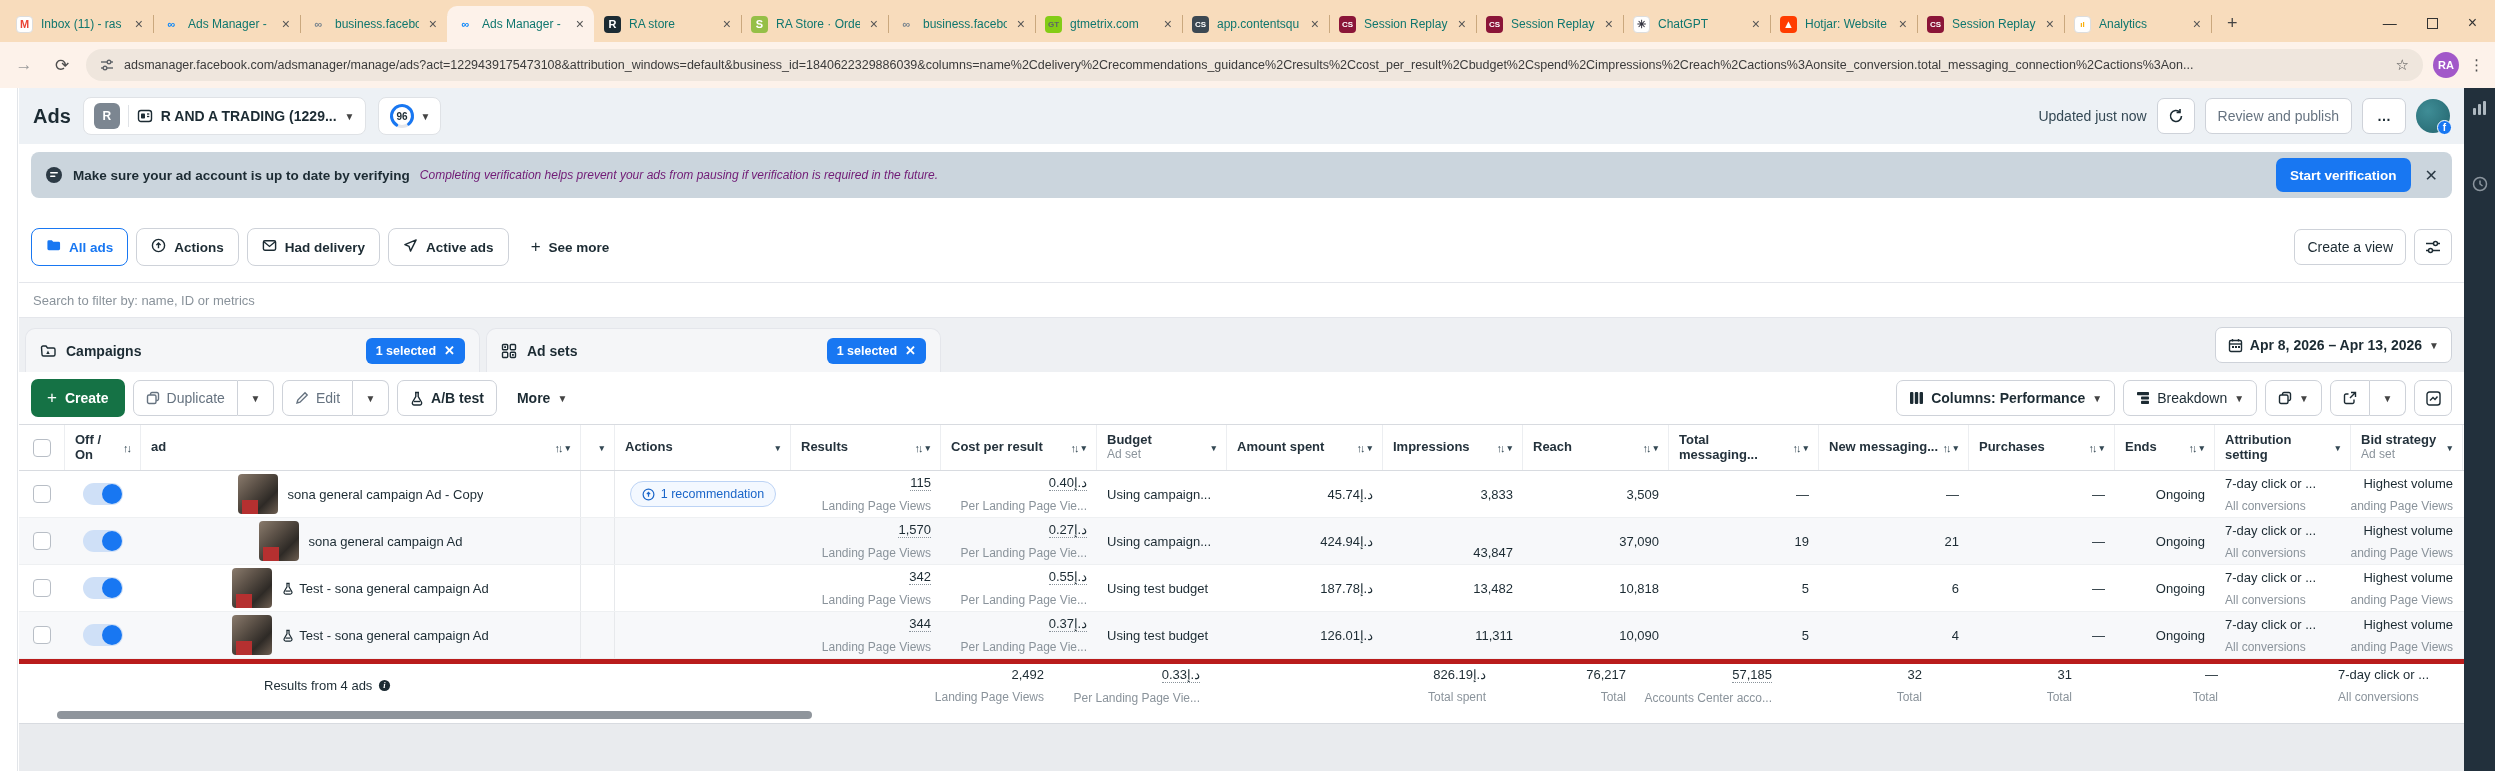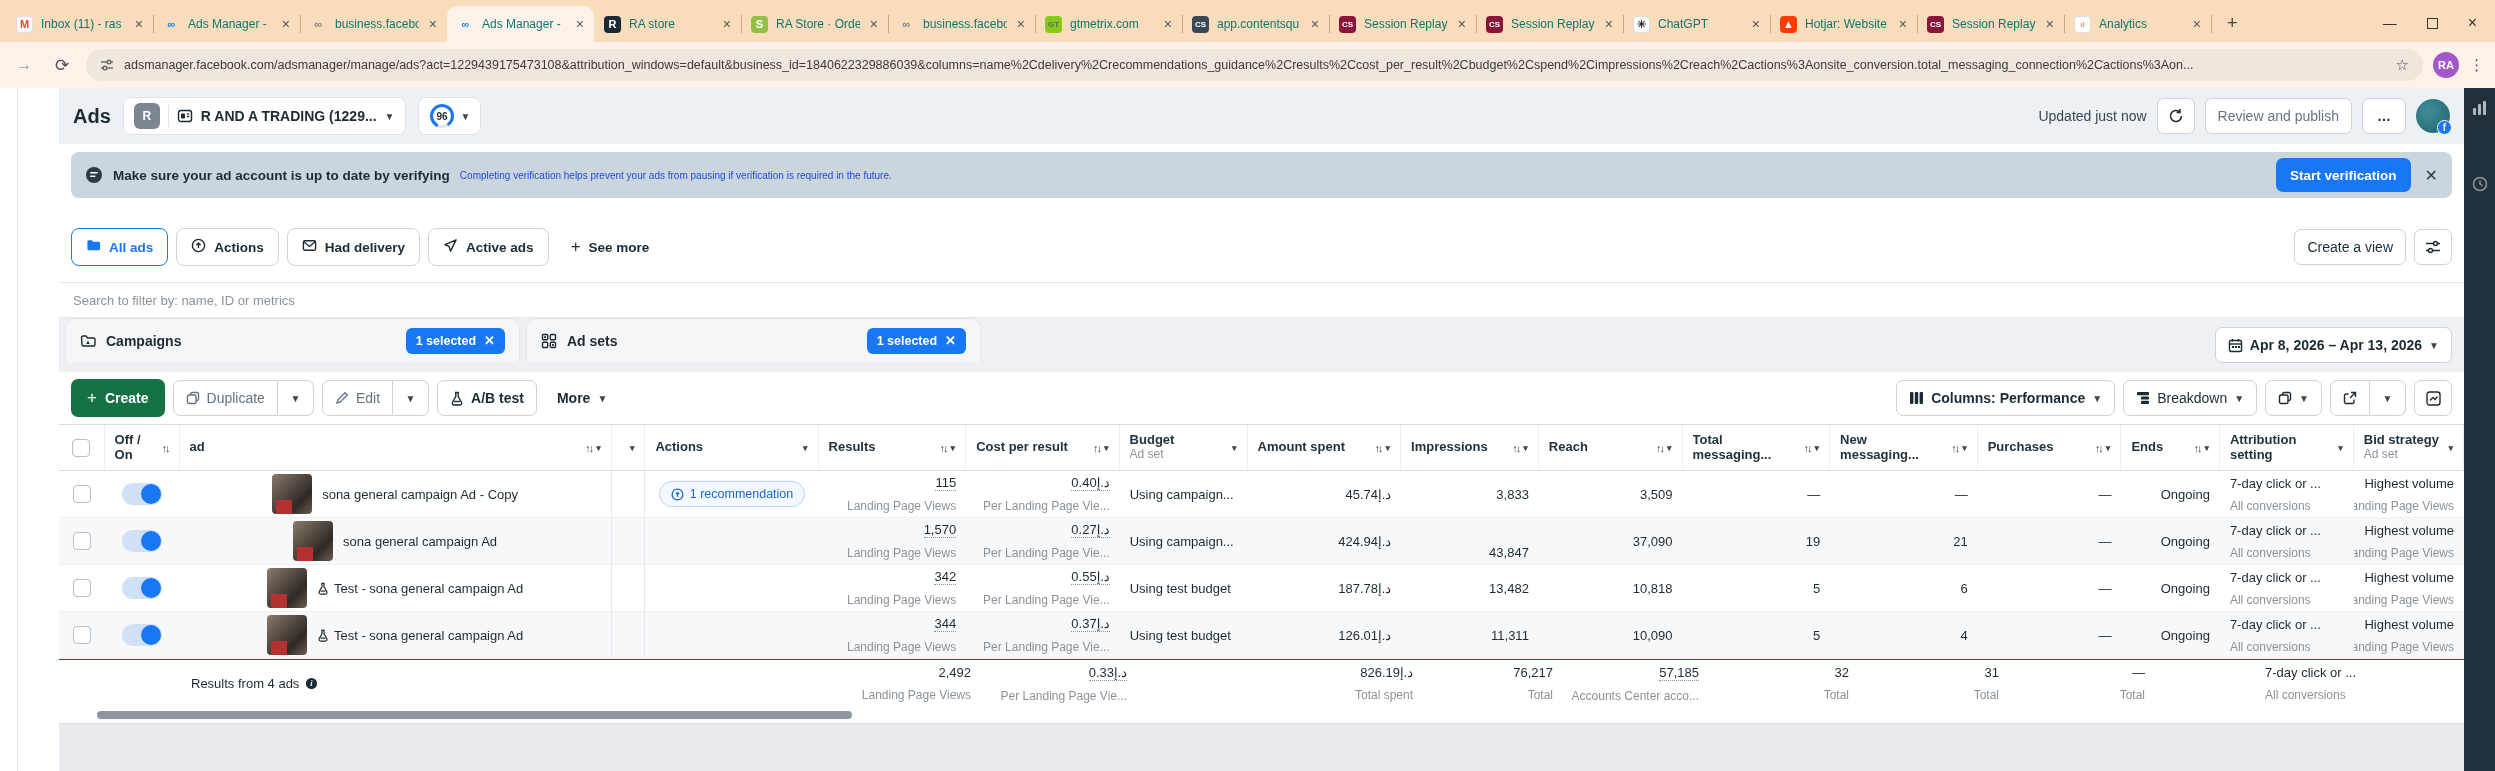--- a/index.html
+++ b/index.html
@@ -25,59 +25,59 @@
   .url-text { flex:1; font-size:12.5px; color:#3b3b3b; white-space:nowrap; overflow:hidden; }
   .url-star { color:#4d4d4d; font-size:15px; }
   .nav-avatar { width:26px; height:26px; border-radius:50%; background:#a258c9; color:#fff; font-size:11px; font-weight:bold; display:flex; align-items:center; justify-content:center; }
   .nav-dots { color:#4d4d4d; font-size:15px; letter-spacing:1px; }
 
   
   .app { position:absolute; top:88px; left:0; right:0; bottom:0; background:#fff; }
   .left-rail { position:absolute; left:0; top:0; bottom:0; width:18px; background:#fff; border-right:1px solid #e2e5e9; }
   .right-rail { position:absolute; right:0; top:0; bottom:0; width:31px; background:#22303c; display:flex; flex-direction:column; align-items:center; padding-top:12px; gap:60px; }
   .right-rail svg { display:block; }
-  .content { position:absolute; left:19px; right:31px; top:0; bottom:0; background:#fff;padding-left:40px; }
+  .content { position:absolute; left:19px; right:31px; top:0; bottom:0; background:#fff; }
 
   
   .app-header { height:56px; background:#edf1f5; display:flex; align-items:center; padding:0 14px; gap:12px; }
   .app-title { font-size:20px; font-weight:bold; }
   .acct-pill { background:#fff; border:1px solid #dfe2e6; border-radius:8px; height:38px; display:flex; align-items:center; padding:0 10px; gap:8px; }
   .acct-avatar { width:26px; height:26px; border-radius:6px; background:#7c8691; color:#fff; display:flex; align-items:center; justify-content:center; font-weight:bold; font-size:12px; }
   .pill-sep { width:1px; height:22px; background:#dfe2e6; }
   .acct-name { font-weight:bold; font-size:14px; }
   .caret { font-size:10px; color:#444; }
   .score-pill { background:#fff; border:1px solid #dfe2e6; border-radius:8px; height:38px; display:flex; align-items:center; padding:0 10px; gap:6px; }
   .hdr-right { margin-left:auto; display:flex; align-items:center; gap:10px; }
   .updated { color:#344854; font-size:14px; }
   .btn { border:1px solid #ced2d9; background:#fff; border-radius:7px; height:36px; display:flex; align-items:center; justify-content:center; padding:0 12px; gap:7px; font-size:14px; color:#1c2b33; cursor:pointer; }
   .btn.gray-text { color:#667380; }
   .hdr-avatar { width:34px; height:34px; border-radius:50%; background:radial-gradient(circle at 35% 35%, #3f8d96, #23646d); position:relative; }
   .hdr-avatar .fb { position:absolute; right:-2px; bottom:-2px; width:15px; height:15px; border-radius:50%; background:#1877f2; color:#fff; font-size:10px; font-weight:bold; display:flex; align-items:center; justify-content:center; border:1px solid #fff; }
 
   
   .banner { margin:8px 12px 0 12px; height:46px; background:#cbd5dd; border-radius:8px; display:flex; align-items:center; padding:0 14px; gap:10px; }
   .banner-strong { font-weight:bold; font-size:13.5px; }
-  .banner-text { font-size:10px; color:#1d4ed8; }
+  .banner-text { font-size:12px; color:#701a75;font-style:italic; }
   .banner-right { margin-left:auto; display:flex; align-items:center; gap:14px; }
   .btn-primary { background:#1877f2; color:#fff; border:none; border-radius:7px; height:34px; padding:0 14px; font-size:13.5px; font-weight:bold; display:flex; align-items:center; cursor:pointer; }
   .banner-close { font-size:16px; color:#2c3a45; cursor:pointer; }
 
   
   .filters { margin-top:30px; padding:0 12px; display:flex; align-items:center; gap:8px; }
   .chip { height:38px; border:1px solid #ced2d9; background:#fff; border-radius:8px; display:flex; align-items:center; gap:8px; padding:0 14px; font-size:13.5px; font-weight:bold; color:#1c2b33; cursor:pointer; }
   .chip.selected { border-color:#1877f2; color:#1877f2; background:#fff; }
   .chip.ghost { border:none; font-weight:bold; }
   .filters-right { margin-left:auto; display:flex; align-items:center; gap:8px; }
 
   
   .searchrow { margin-top:16px; border-top:1px solid #e4e6eb; border-bottom:1px solid #e4e6eb; height:36px; display:flex; align-items:center; padding:0 14px; }
   .search-ph { color:#8a939b; font-size:13px; width:100%; }
 
   
-  .leveltabs { background:#eef0f3; height:54px; display:flex; padding:0 0 0 6px; position:relative; }
+  .leveltabs { background:#eef0f3; height:54px; display:flex; align-items:flex-end; padding:0 0 0 6px; position:relative; }
   .ltab { width:455px; height:44px; background:#f5f6f8; border:1px solid #e4e6eb; border-bottom:none; border-radius:10px 10px 0 0; margin-right:6px; display:flex; align-items:center; padding:0 14px; gap:10px; cursor:pointer; }
   .ltab.active { background:#fff; width:420px; }
   .ltab-label { font-weight:bold; font-size:14px; }
   .ltab.active .ltab-label { color:#1877f2; }
   .sel-badge { margin-left:auto; background:#1877f2; color:#fff; border-radius:6px; height:26px; display:flex; align-items:center; gap:8px; padding:0 10px; font-size:12.5px; font-weight:bold; }
   .sel-x { cursor:pointer; font-size:13px; }
   .daterange { position:absolute; right:12px; top:9px; }
 
   
   .toolbar { height:52px; display:flex; align-items:center; padding:0 12px; gap:8px; background:#fff; }
@@ -106,21 +106,21 @@
   .chk { width:18px; height:18px; border:1px solid #b8bec6; border-radius:4px; background:#fff; }
   .toggle { width:40px; height:22px; border-radius:11px; background:#cfe0f7; position:relative; cursor:pointer; }
   .toggle .knob { position:absolute; right:1px; top:1px; width:20px; height:20px; border-radius:50%; background:#1877f2; }
   .thumb { width:40px; height:40px; border-radius:4px; flex:0 0 auto;
            background:linear-gradient(135deg,#8a7b6d 0%,#5d5248 35%,#2e2a26 70%,#6e5f52 100%); position:relative; overflow:hidden; }
   .thumb::after { content:""; position:absolute; left:4px; bottom:0; width:16px; height:14px; background:#b53030; }
   .name-wrap { display:flex; align-items:center; gap:10px; flex-direction:row !important; }
   .ad-name { font-size:13px; color:#1c2b33; white-space:nowrap; overflow:hidden; text-overflow:ellipsis; cursor:pointer; }
   .rec-badge { border:1px solid #bcd3f5; background:#f3f8ff; color:#1b66c9; border-radius:13px; height:26px; display:inline-flex; align-items:center; gap:6px; padding:0 11px; font-size:12.5px; cursor:pointer; white-space:nowrap; }
   .cell.actions-cell { align-items:center; flex-direction:row; justify-content:center; }
-  .srow { height:48px; border-top:1px solid #b91c1c; background:#fff; }
+  .srow { height:48px; border-top:5px solid #b91c1c; background:#fff;justify-content:flex-end; }
   .srow .cell { border:none; }
   .results-from { font-size:13px; color:#1c2b33; display:flex; align-items:center; gap:6px; white-space:nowrap; }
   .bordL { border-right:1px solid #e7e9ec; }
 
   
   .hscroll { position:relative; height:16px; background:#fff; }
   .hscroll .thumb-bar { position:absolute; top:4px; left:38px; width:755px; height:8px; border-radius:4px; background:#8f959c; }
   .footer-gray { position:absolute; left:0; right:0; bottom:0; height:50px; background:#e9ebee; border-top:1px solid #d8dbe0; }
 
   svg { flex:0 0 auto; }

